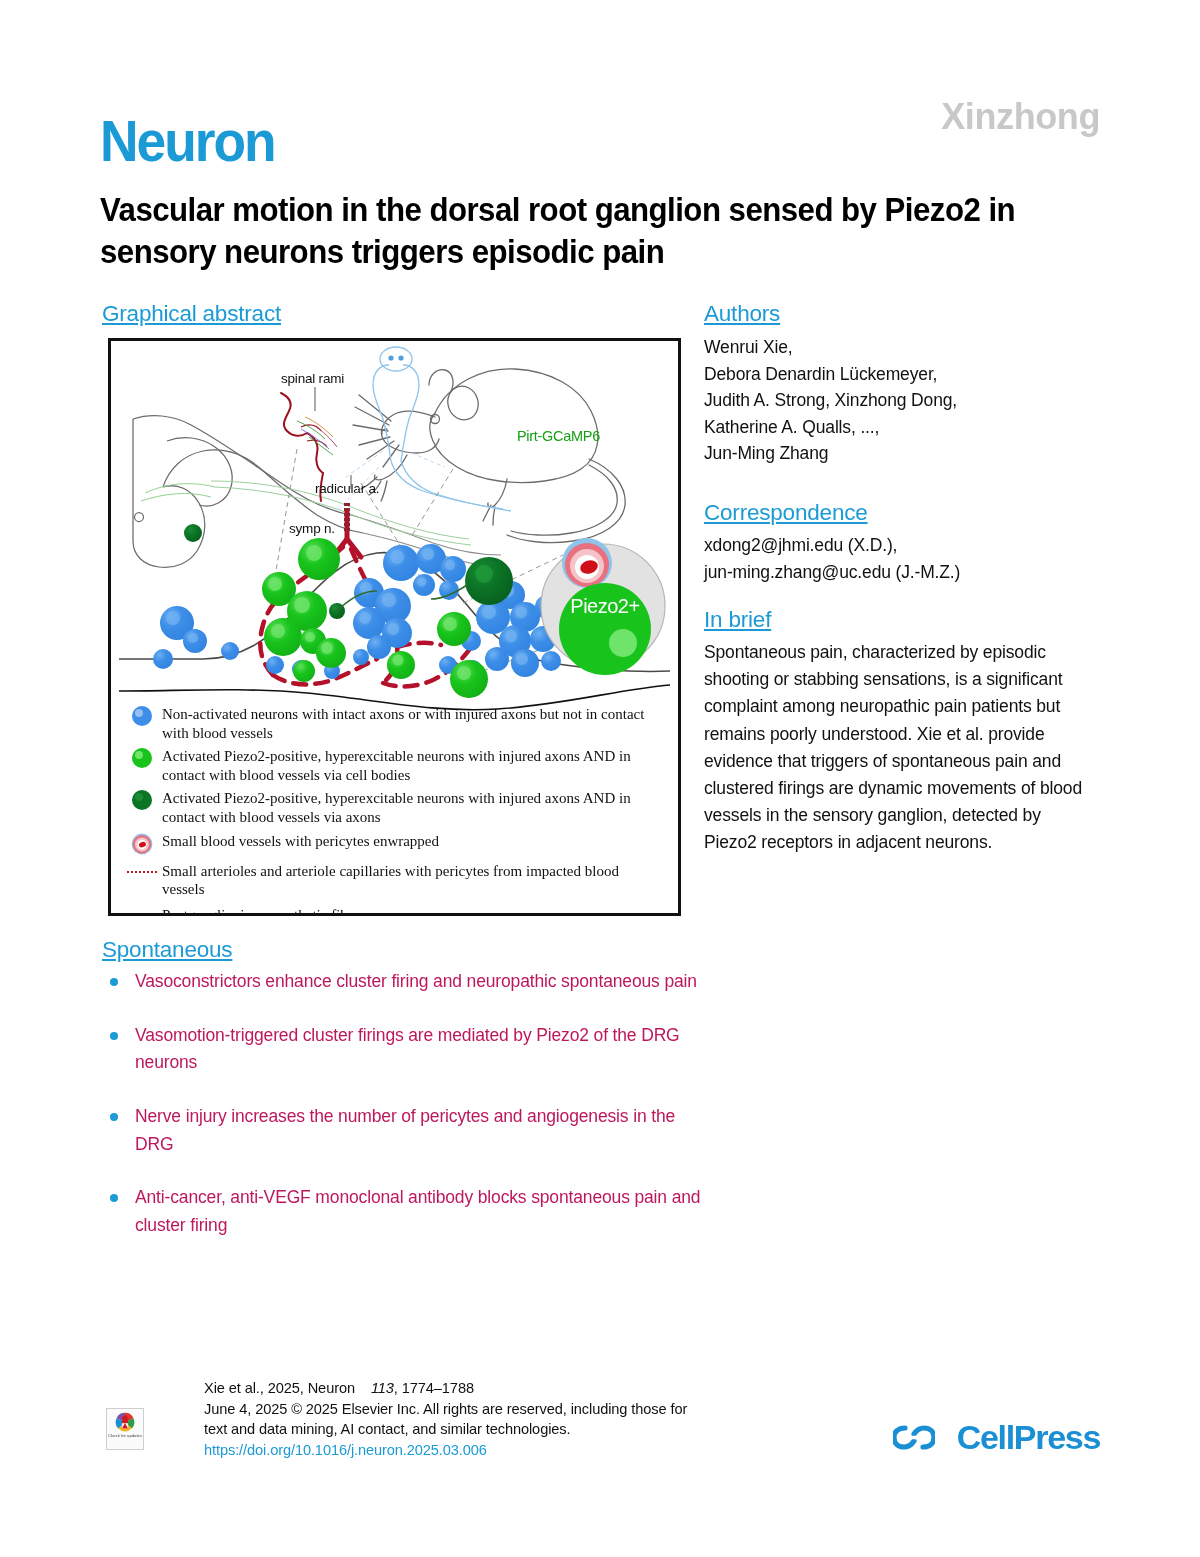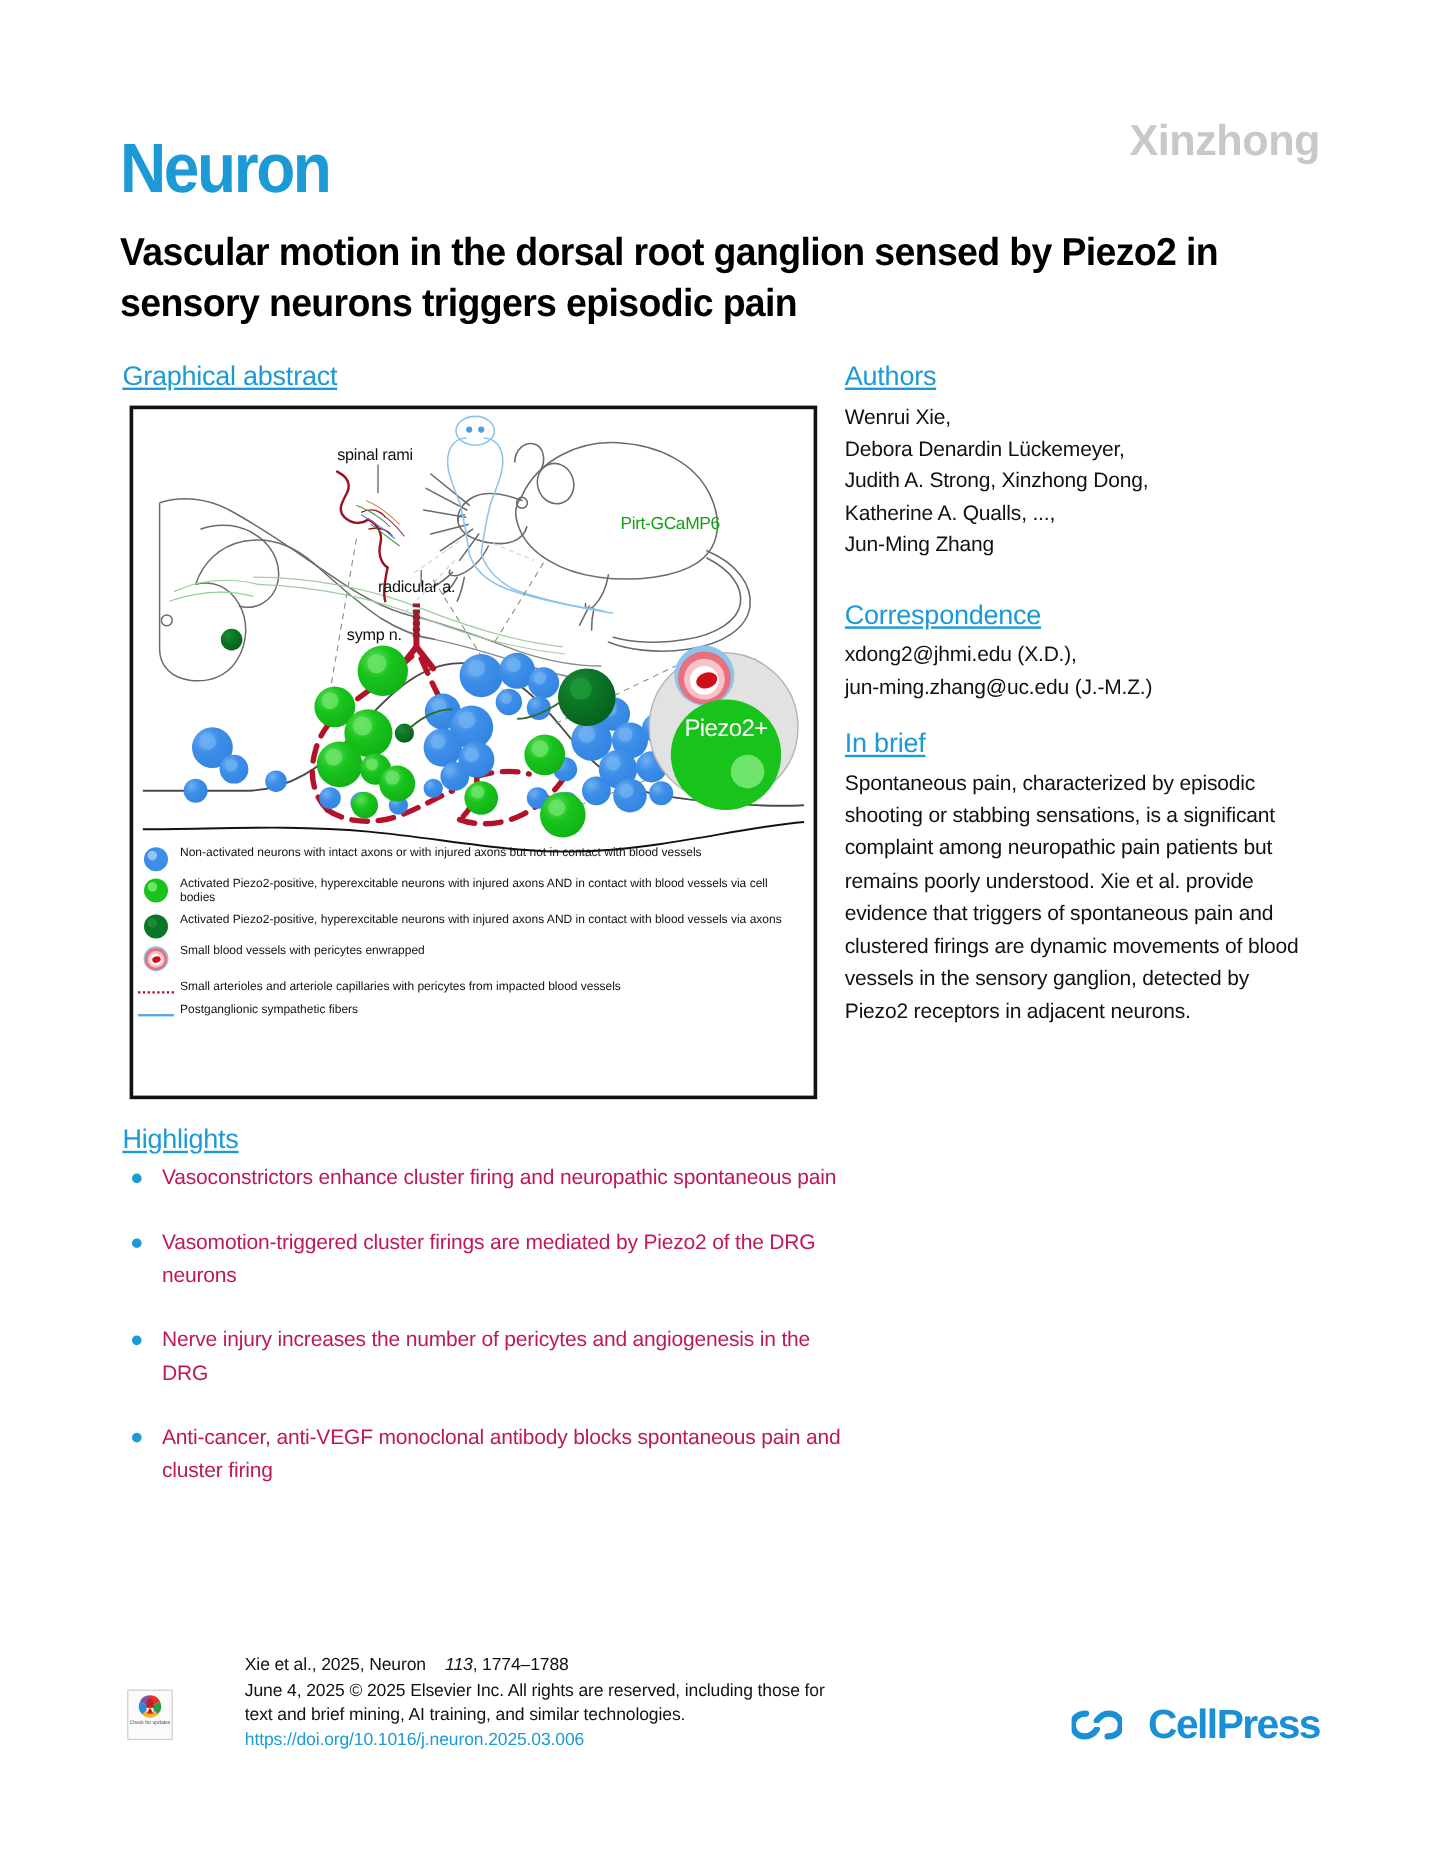--- a/index.html
+++ b/index.html
@@ -74,26 +74,27 @@
     height: 578px;
     border: 3px solid #111111;
     background: #ffffff;
     overflow: hidden;
   }
   .ga-svg { position: absolute; top: 0; left: 0; }
 
   
   .ga-legend {
     position: absolute;
-    left: 2px;
+    left: 14px;
     top: 364px;
     width: 540px;
-    font-size: 10px;
+    font-size: 15px;
     color: #111;
     line-height: 1.24;
+    font-family: Liberation Serif, serif;
   }
   .leg-row { display: flex; align-items: flex-start; margin-bottom: 5px; }
   .leg-row.tight { margin-bottom: 7px; }
   .leg-swatch {
     width: 34px; min-width: 34px;
     display: flex; justify-content: center; align-items: flex-start;
     padding-top: 1px;
   }
   .leg-text { padding-left: 3px; }
   .dot {
@@ -514,21 +515,21 @@
 
   <div class="sec-head col-right corr-head" style="position:absolute;">Correspondence</div>
   <div class="col-right corr-body" style="position:absolute;">
     <div>xdong2@jhmi.edu (X.D.),</div>
     <div>jun-ming.zhang@uc.edu (J.-M.Z.)</div>
   </div>
 
   <div class="sec-head col-right brief-head" style="position:absolute;">In brief</div>
   <div class="col-right brief-body" style="position:absolute;">Spontaneous pain, characterized by episodic shooting or stabbing sensations, is a significant complaint among neuropathic pain patients but remains poorly understood. Xie et al. provide evidence that triggers of spontaneous pain and clustered firings are dynamic movements of blood vessels in the sensory ganglion, detected by Piezo2 receptors in adjacent neurons.</div>
 
-  <div class="sec-head hl-head">Highlights</div>
+  <div class="sec-head hl-head">Spontaneous</div>
   <ul class="hl-list">
     <li class="hl-item">
       <span class="bullet"></span>
       <span>Vasoconstrictors enhance cluster firing and neuropathic spontaneous pain</span>
     </li>
     <li class="hl-item">
       <span class="bullet"></span>
       <span>Vasomotion-triggered cluster firings are mediated by Piezo2 of the DRG neurons</span>
     </li>
     <li class="hl-item">
@@ -552,21 +553,21 @@
       <path d="M11 3.4 C12.6 3.4 13.9 4.7 13.9 6.3 L13.9 16.2 L8.1 16.2 L8.1 6.3 C8.1 4.7 9.4 3.4 11 3.4 Z" fill="#cf1b20"></path>
       <rect x="8.1" y="11.2" width="5.8" height="5" fill="#ffffff"></rect>
       <path d="M11 11 L13.9 16.2 L8.1 16.2 Z" fill="#cf1b20"></path>
     </svg>
     <div class="cb-text">Check for updates</div>
   </div>
 
   <div class="footer">
     <div><span>Xie et al., 2025, Neuron </span><span class="vol">113</span><span>, 1774–1788</span></div>
     <div>June 4, 2025 © 2025 Elsevier Inc. All rights are reserved, including those for</div>
-    <div>text and brief mining, AI training, and similar technologies.</div>
+    <div>text and data mining, AI contact, and similar technologies.</div>
     <div class="doi">https://doi.org/10.1016/j.neuron.2025.03.006</div>
   </div>
 
   <div class="cellpress">
     <svg width="42" height="34" viewBox="0 0 42 34">
       <path d="M12 7 C5 7 1 11 1 16.5 C1 22 5 26 11 26 C16 26 19 23 21 20" fill="none" stroke="#1b8fd4" stroke-width="5.2" stroke-linecap="round"></path>
       <path d="M30 26 C37 26 41 22 41 16.5 C41 11 37 7 31 7 C26 7 23 10 21 13" fill="none" stroke="#1b8fd4" stroke-width="5.2" stroke-linecap="round"></path>
       <path d="M14 16.5 L28 16.5" stroke="#ffffff" stroke-width="3.4" stroke-linecap="round"></path>
     </svg>
     <span class="cp-word">CellPress</span>

